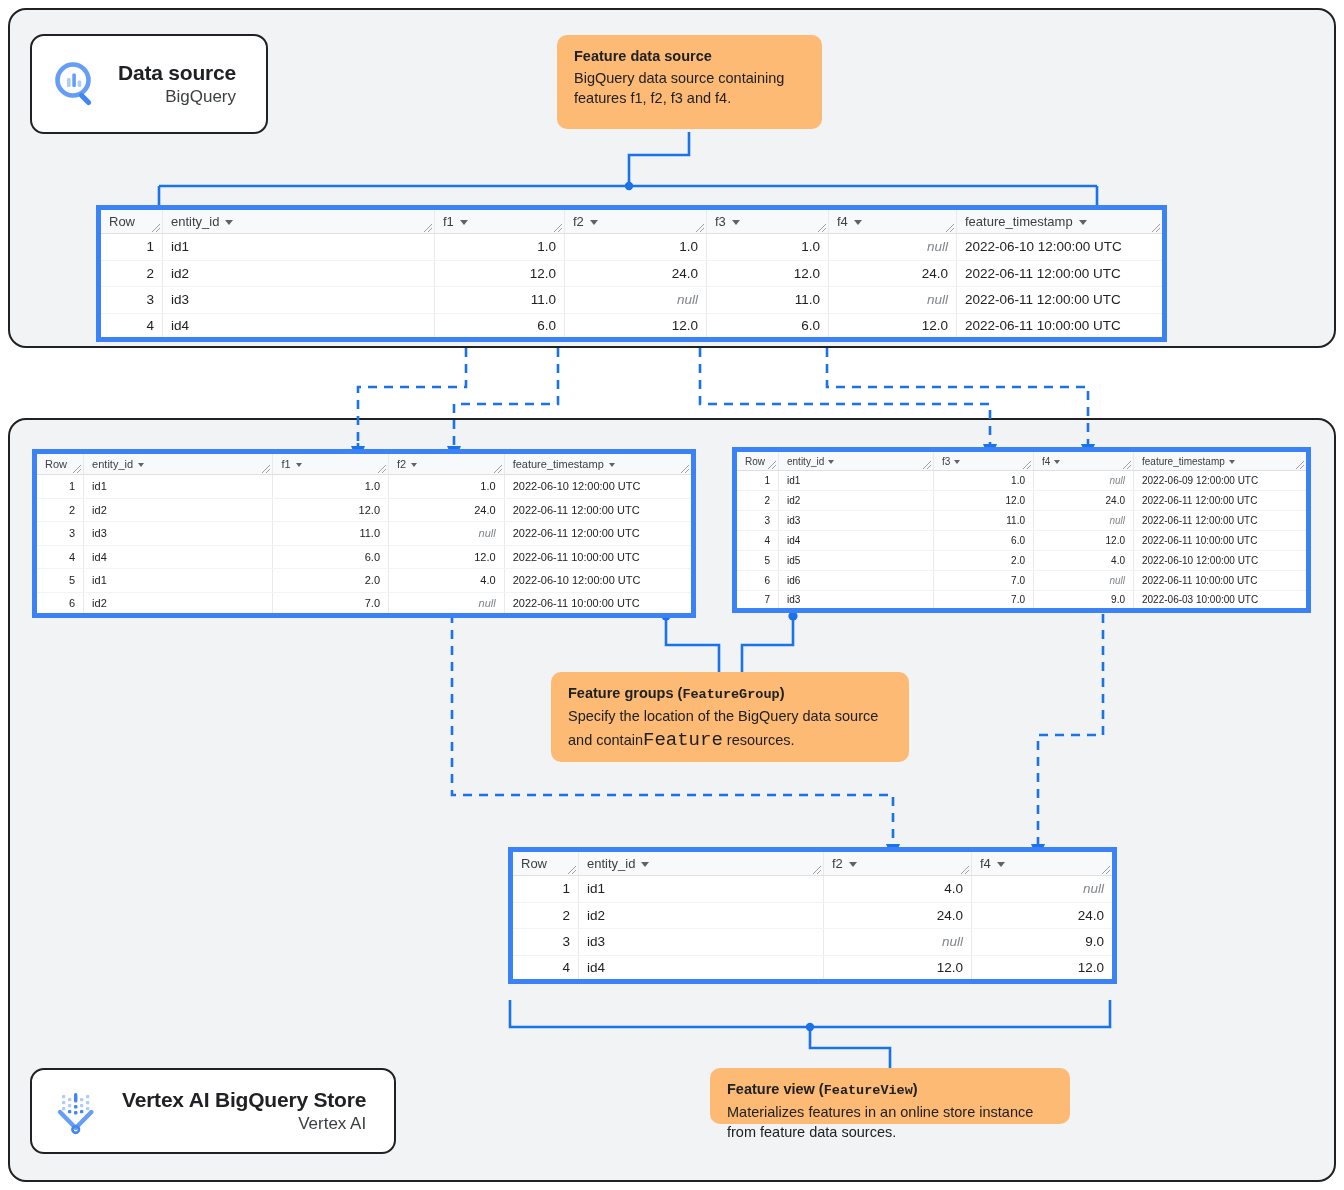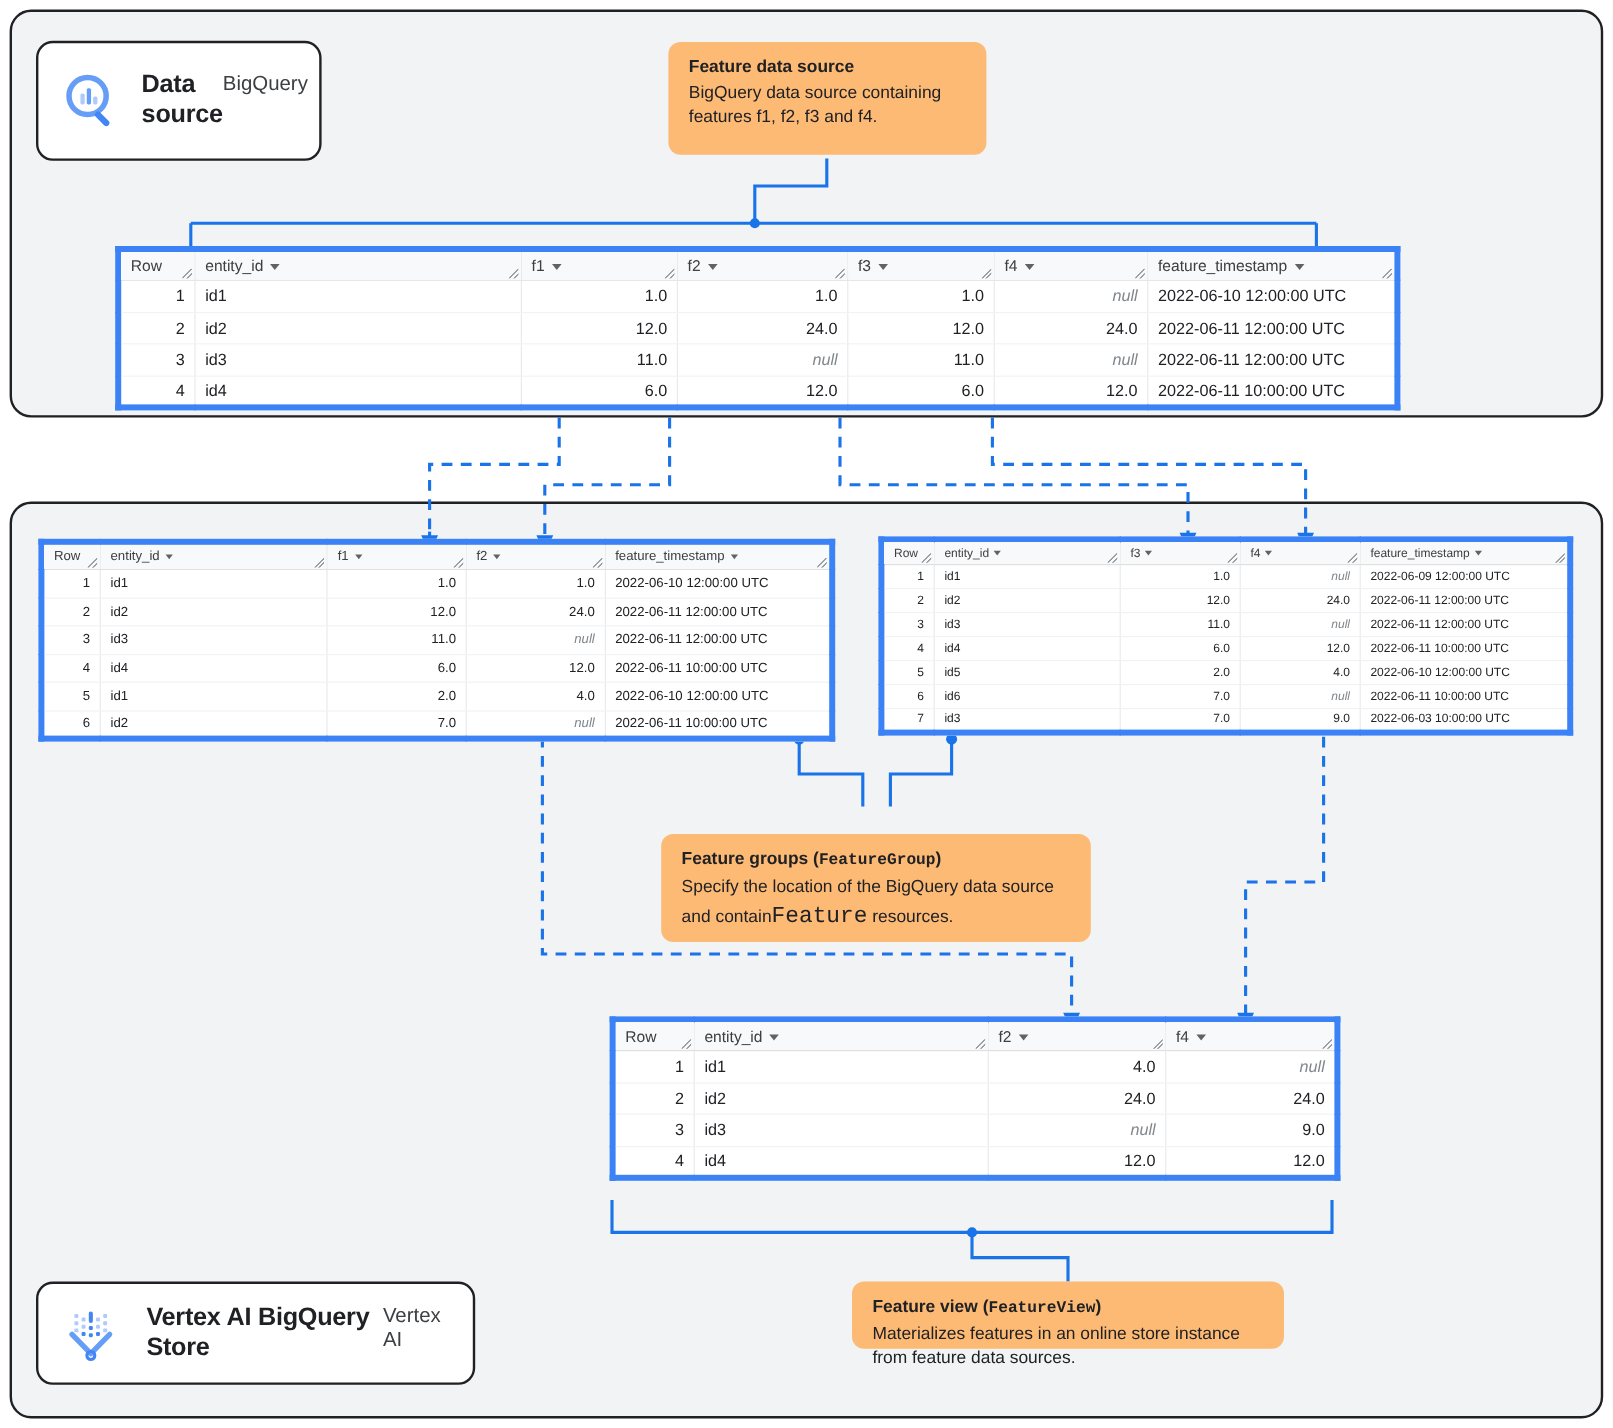--- a/index.html
+++ b/index.html
@@ -31,39 +31,39 @@
     border:2px solid #202124;
     border-radius:14px;
     box-sizing:border-box;
     display:flex;
     align-items:center;
     gap:16px;
     padding:0 20px;
   }
   #card-bigquery{left:30px;top:34px;width:238px;height:100px;}
   #card-vertex{left:30px;top:1068px;width:366px;height:86px;}
-  .product-text{display:flex;flex-direction:row;justify-content:center;line-height:1.18;}
+  .product-text{display:flex;flex-direction:column;justify-content:center;line-height:1.18;align-items:flex-end;}
   .product-title{font-size:21px;font-weight:bold;letter-spacing:-.2px;color:#202124;}
   .product-sub{font-size:17px;color:#3c4043;margin-top:1px;}
   .product-icon{flex:0 0 auto;display:flex;align-items:center;justify-content:center;}
 
   
   .callout{
     position:absolute;
     background:#fdba74;
     border-radius:10px;
     box-sizing:border-box;
     padding:13px 17px 4px 17px;
   }
   .callout-title{font-size:14.5px;font-weight:bold;color:#202124;margin-bottom:5px;}
   .callout-title .mono{font-family:"Liberation Mono", monospace;font-weight:bold;font-size:13.5px;}
   .callout-body{font-size:14.5px;color:#202124;line-height:1.37;}
   .callout-body .mono{font-family:"Liberation Mono", monospace;font-size:19px;}
   #callout-fds{left:557px;top:35px;width:265px;height:94px;}
-  #callout-fg{left:551px;top:672px;width:358px;height:90px;margin-top:23px;}
+  #callout-fg{left:551px;top:672px;width:358px;height:90px;}
   #callout-fv{left:710px;top:1068px;width:360px;height:56px;}
 
   
   .dtable{
     position:absolute;
     background:#ffffff;
     border:5px solid #3b82f6;
     border-collapse:collapse;
     box-sizing:border-box;
     font-family:"Liberation Sans", sans-serif;

